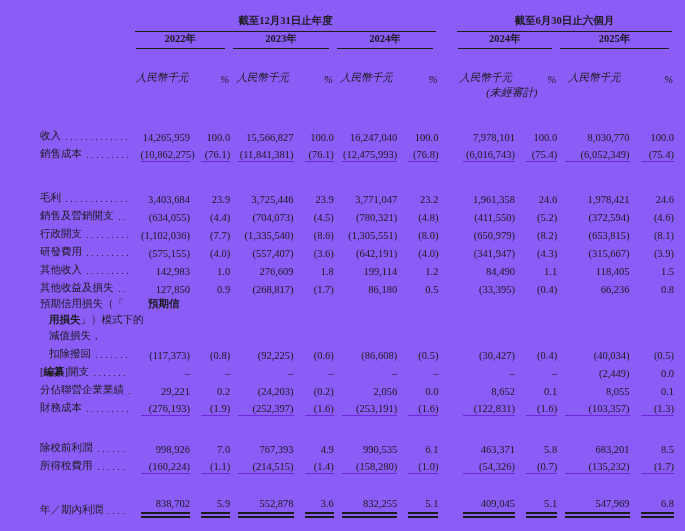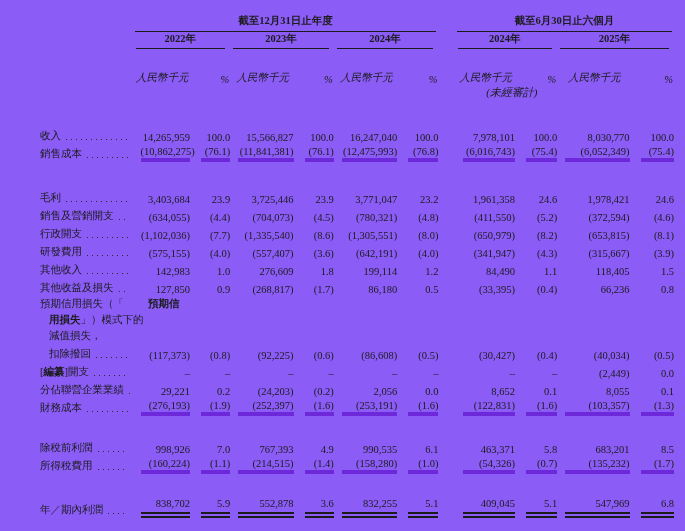--- a/index.html
+++ b/index.html
@@ -38,21 +38,21 @@
   .lflex{display:flex;align-items:flex-end;height:18px;line-height:16px;}
   .dots{
     flex:1;min-width:6px;height:10px;
     margin:0 5px 3px 3px;
     background-image:radial-gradient(circle,#2a2a2a 0.8px,transparent 0.95px);
     background-size:5px 3px;background-repeat:repeat-x;background-position:0 100%;
   }
   td.num{text-align:right;white-space:nowrap;}
   td.num .val{margin-left:8px;padding-bottom:1px;}
   td.pct .val{margin-left:11px;}
-  .ul{border-bottom:4px solid #6d28d9;}
+  .ul{border-bottom:1px solid #6d28d9;}
   .dbl{
     padding-bottom:9px !important;
     background:
       linear-gradient(#1b1b1b,#1b1b1b) left bottom/100% 2px no-repeat,
       linear-gradient(#1b1b1b,#1b1b1b) left calc(100% - 4px)/100% 2px no-repeat;
   }
   tr.spacer td{height:auto;}
 </style>
 </head>
 <body>

